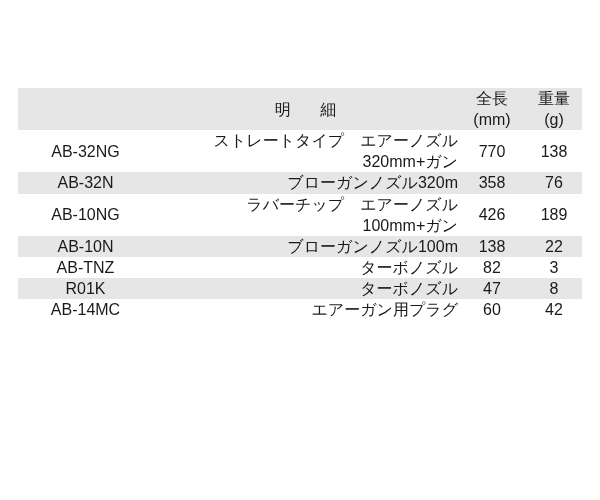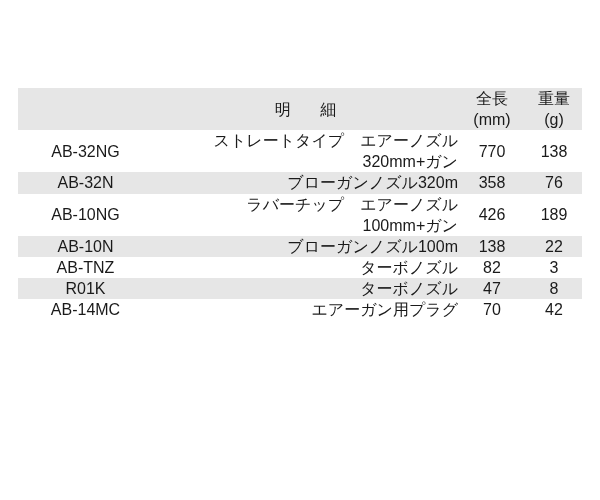--- a/index.html
+++ b/index.html
@@ -149,19 +149,19 @@
         <tr class="row-shaded">
           <td class="code">R01K</td>
           <td class="desc">ターボノズル</td>
           <td class="num">47</td>
           <td class="num">8</td>
         </tr>
 
         <tr class="row-plain">
           <td class="code">AB-14MC</td>
           <td class="desc">エアーガン用プラグ</td>
-          <td class="num">70</td>
+          <td class="num">60</td>
           <td class="num">42</td>
         </tr>
       </tbody>
     </table>
   </div>
 </div>
 
 </body></html>

